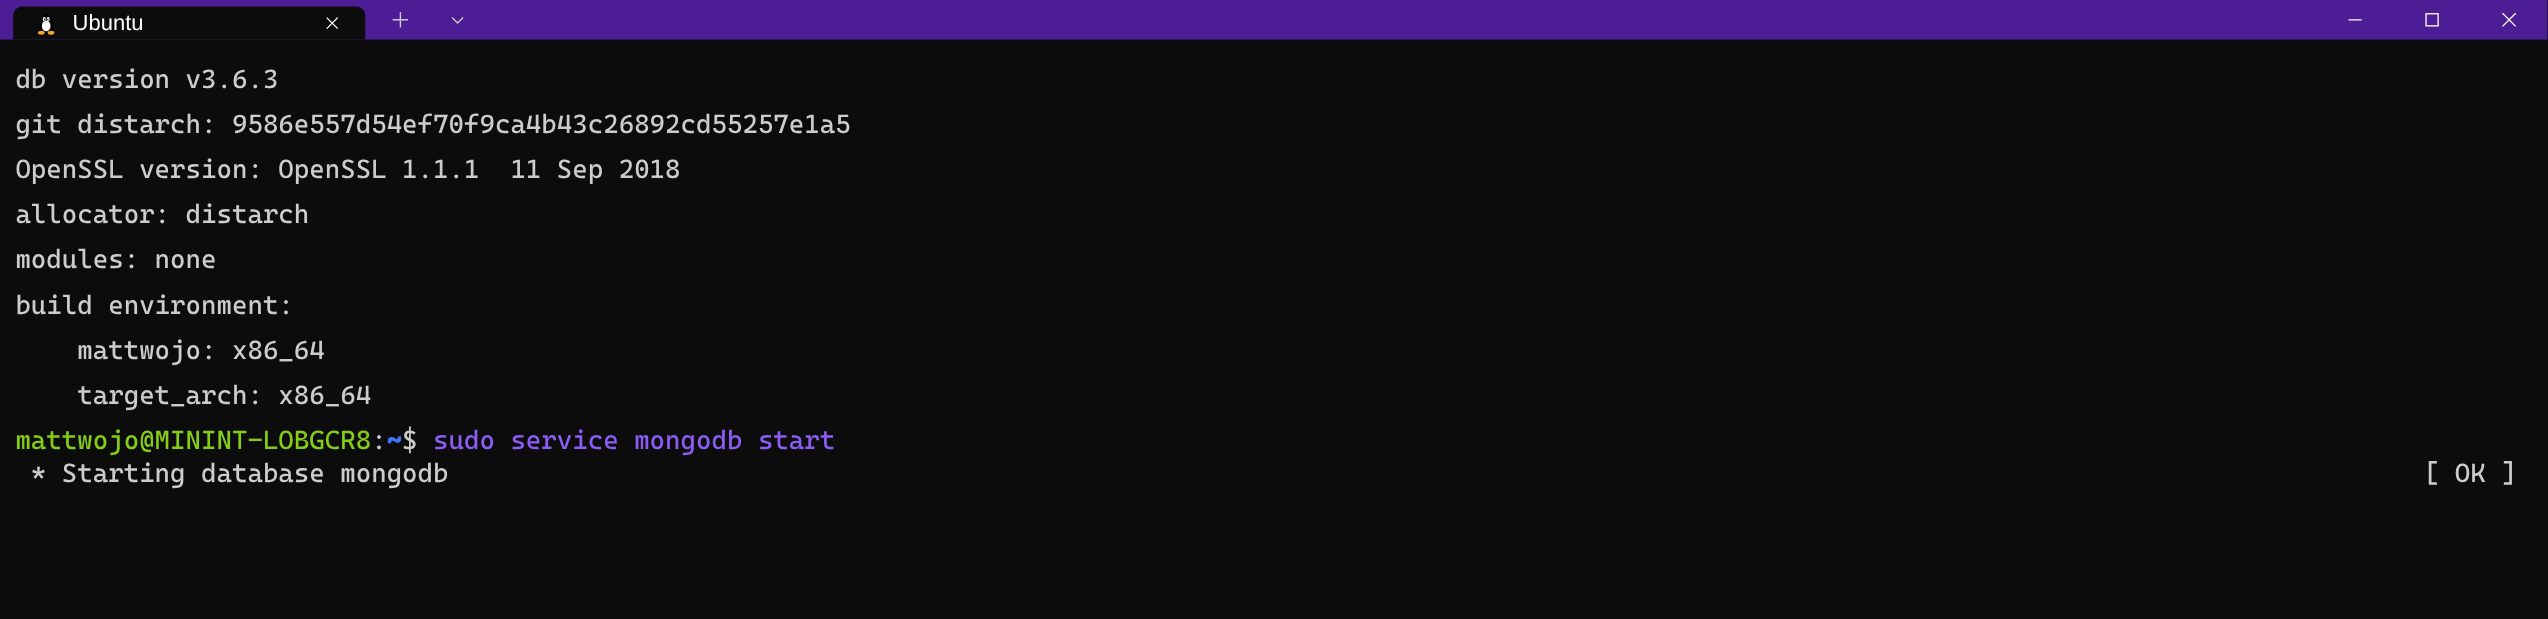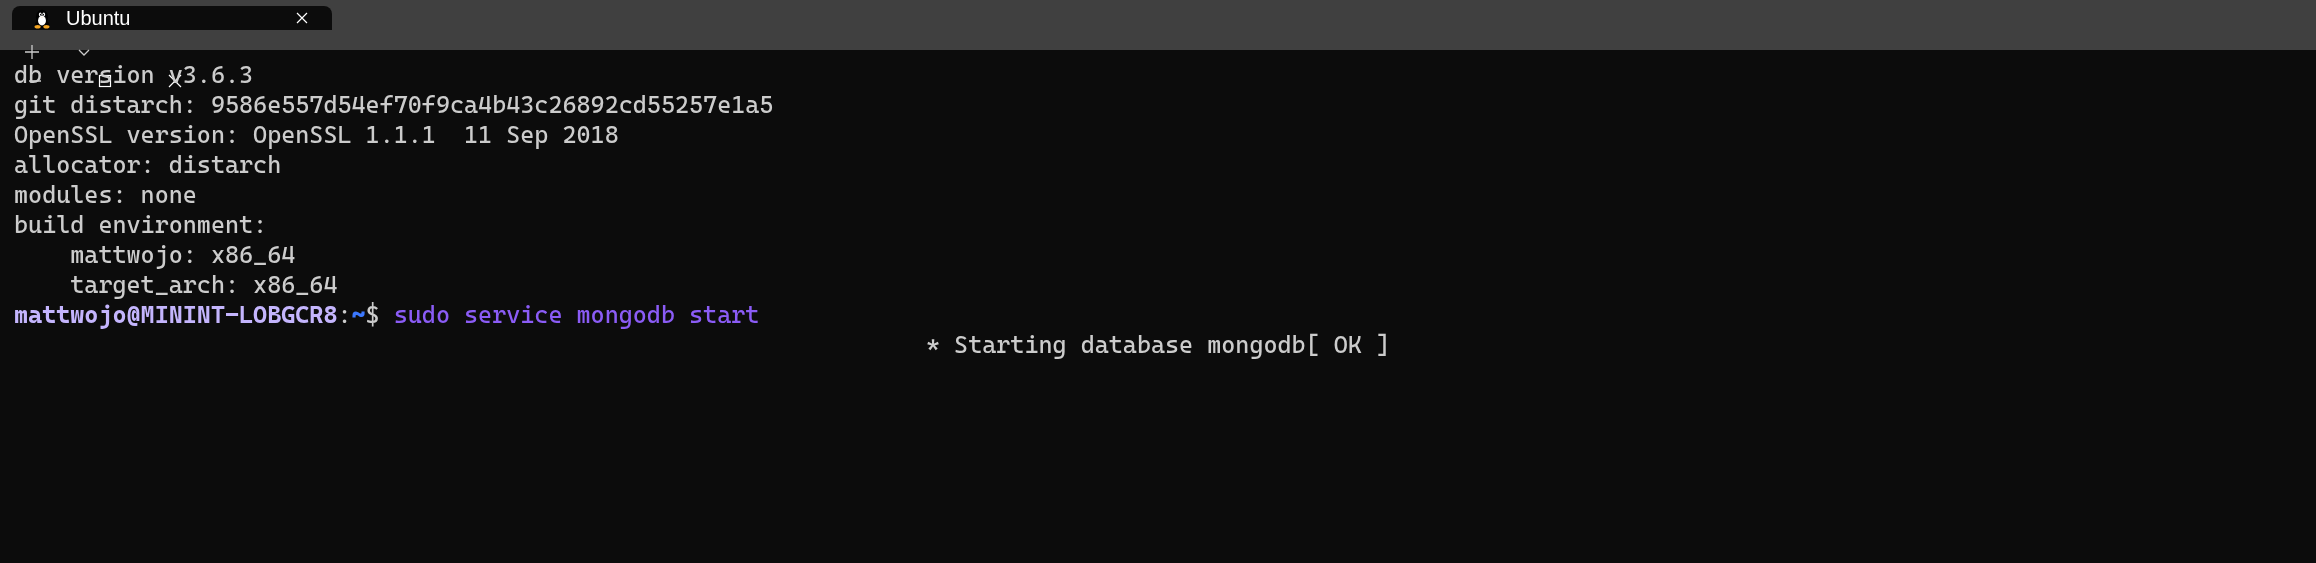--- a/index.html
+++ b/index.html
@@ -9,26 +9,25 @@
     }
     body {
       width: 2316px;
       height: 563px;
       background: #0c0c0c;
       font-family: 'Cascadia Mono', 'Consolas', 'Courier New', monospace;
       overflow: hidden;
       color: #cccccc;
     }
     .titlebar {
-      height: 50px;
-      background: #404040;
+      height: 36px;
+      background: #4c1d95;
       display: flex;
       align-items: stretch;
       user-select: none;
-      flex-direction: column;
     }
     .tab-strip {
       display: flex;
       align-items: stretch;
       padding-left: 12px;
     }
     .tab {
       display: flex;
       align-items: center;
       background: #0c0c0c;
@@ -94,41 +93,42 @@
     .terminal {
       padding: 10px 14px;
       font-size: 24px;
       line-height: 1.25;
       font-family: 'Cascadia Mono', 'Consolas', 'Courier New', monospace;
       position: relative;
     }
     .line {
       white-space: pre;
       color: #cccccc;
+      margin-top: 11px;
     }
     .prompt-user {
-      color: #c4b5fd;
-      font-weight: bold;
+      color: #84cc16;
+      font-weight: normal;
     }
     .prompt-colon {
       color: #cccccc;
     }
     .prompt-path {
       color: #3b78ff;
       font-weight: bold;
     }
     .prompt-dollar {
       color: #cccccc;
     }
     .cmd {
       color: #8b5cf6;
     }
     .status-line {
       display: flex;
-      justify-content: center;
+      justify-content: space-between;
       white-space: pre;
     }
     .cursor {
       display: inline-block;
       width: 13px;
       height: 28px;
       background: #cccccc;
       vertical-align: text-bottom;
       margin-bottom: -2px;
     }

